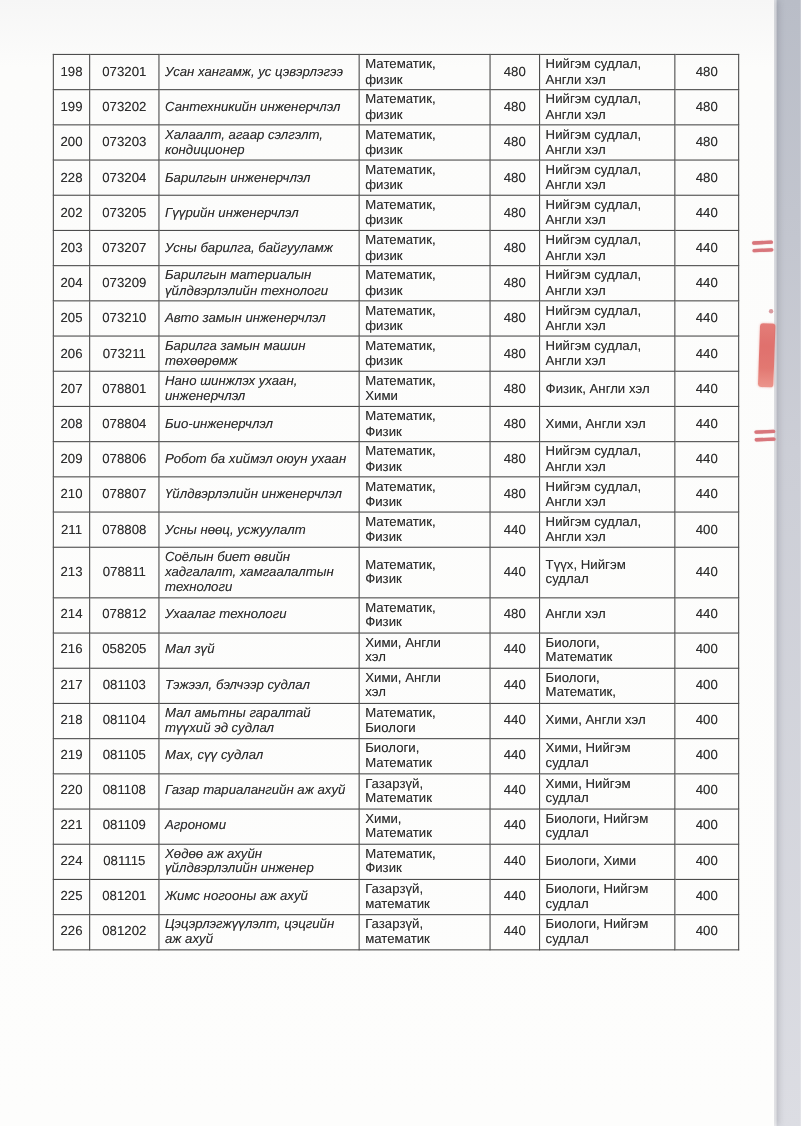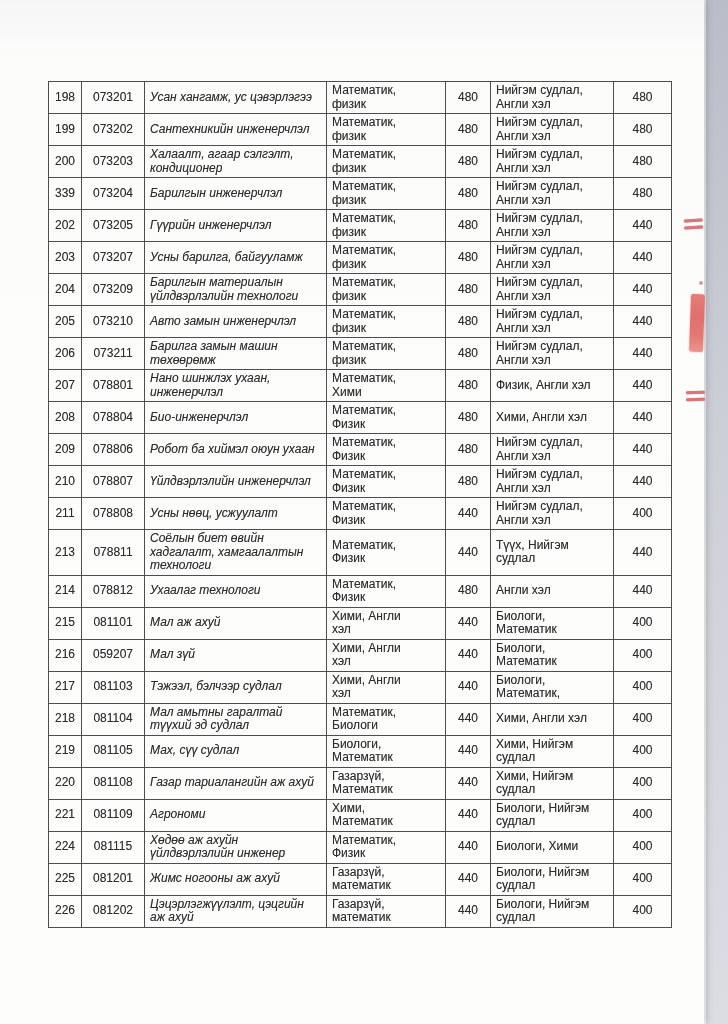--- a/index.html
+++ b/index.html
@@ -35,21 +35,20 @@
   table.doc-table {
     position: absolute;
     left: 48px;
     top: 49px;
     width: 623px;
     border-collapse: collapse;
     table-layout: fixed;
     color: #2d2d2d;
     font-size: 12px;
     line-height: 13.5px;
-    margin-top: 32px;
   }
   .doc-table td {
     border: 1px solid #4d4d4d;
     padding: 2px 5px;
     height: 30px;
     vertical-align: middle;
     
     text-shadow: 0 0 0.5px rgba(40,40,40,0.45);
   }
   .doc-table td.c-no,
@@ -131,21 +130,21 @@
     <td class="c-no">200</td>
     <td class="c-code">073203</td>
     <td class="c-prog">Халаалт, агаар сэлгэлт, кондиционер</td>
     <td class="c-s1">Математик, физик</td>
     <td class="c-sc1">480</td>
     <td class="c-s2">Нийгэм судлал, Англи хэл</td>
     <td class="c-sc2">480</td>
   </tr>
 
   <tr>
-    <td class="c-no">339</td>
+    <td class="c-no">228</td>
     <td class="c-code">073204</td>
     <td class="c-prog">Барилгын инженерчлэл</td>
     <td class="c-s1">Математик, физик</td>
     <td class="c-sc1">480</td>
     <td class="c-s2">Нийгэм судлал, Англи хэл</td>
     <td class="c-sc2">480</td>
   </tr>
 
   <tr>
     <td class="c-no">202</td>
@@ -261,33 +260,24 @@
   <tr>
     <td class="c-no">214</td>
     <td class="c-code">078812</td>
     <td class="c-prog">Ухаалаг технологи</td>
     <td class="c-s1">Математик, Физик</td>
     <td class="c-sc1">480</td>
     <td class="c-s2">Англи хэл</td>
     <td class="c-sc2">440</td>
   </tr>
 
-  <tr>
-    <td class="c-no">215</td>
-    <td class="c-code">081101</td>
-    <td class="c-prog">Мал аж ахуй</td>
-    <td class="c-s1">Хими, Англи хэл</td>
-    <td class="c-sc1">440</td>
-    <td class="c-s2">Биологи, Математик</td>
-    <td class="c-sc2">400</td>
-  </tr>
 
   <tr>
     <td class="c-no">216</td>
-    <td class="c-code">059207</td>
+    <td class="c-code">058205</td>
     <td class="c-prog">Мал зүй</td>
     <td class="c-s1">Хими, Англи хэл</td>
     <td class="c-sc1">440</td>
     <td class="c-s2">Биологи, Математик</td>
     <td class="c-sc2">400</td>
   </tr>
 
   <tr>
     <td class="c-no">217</td>
     <td class="c-code">081103</td>

